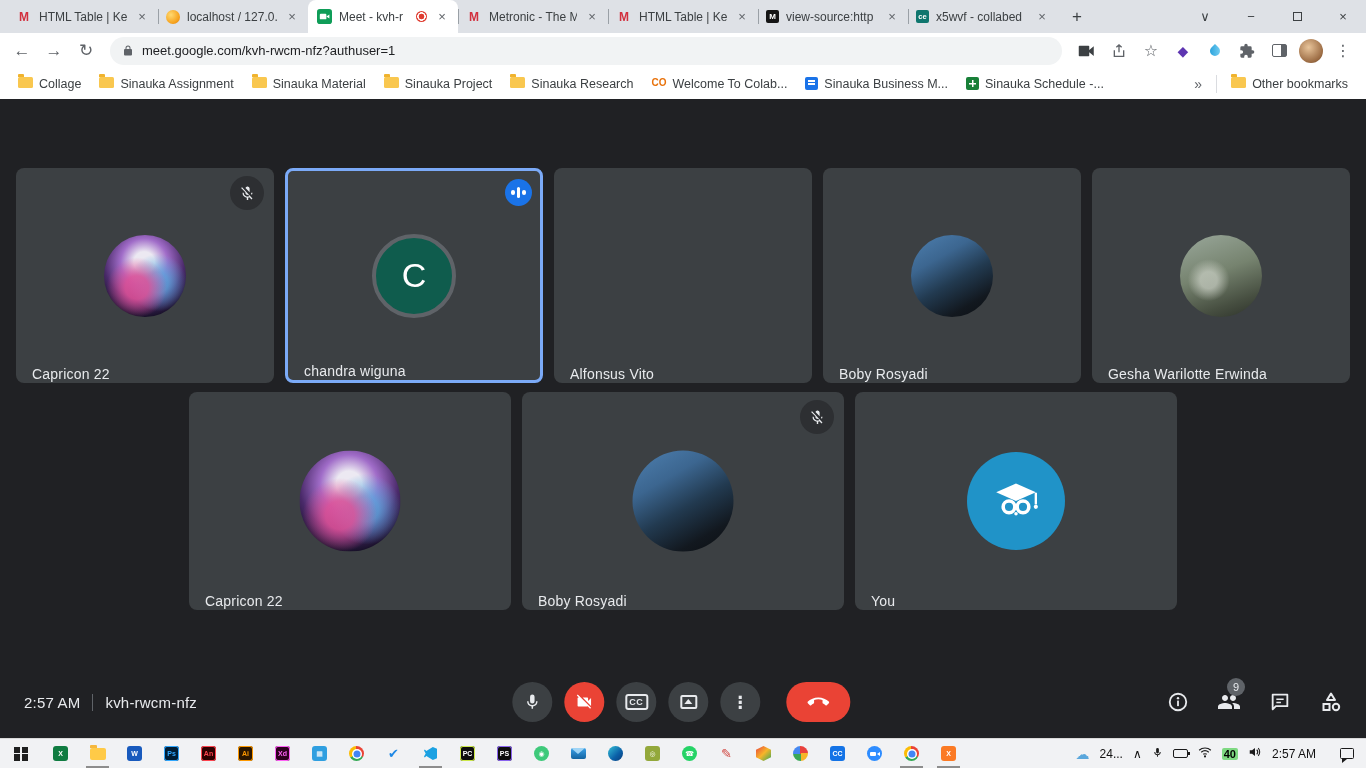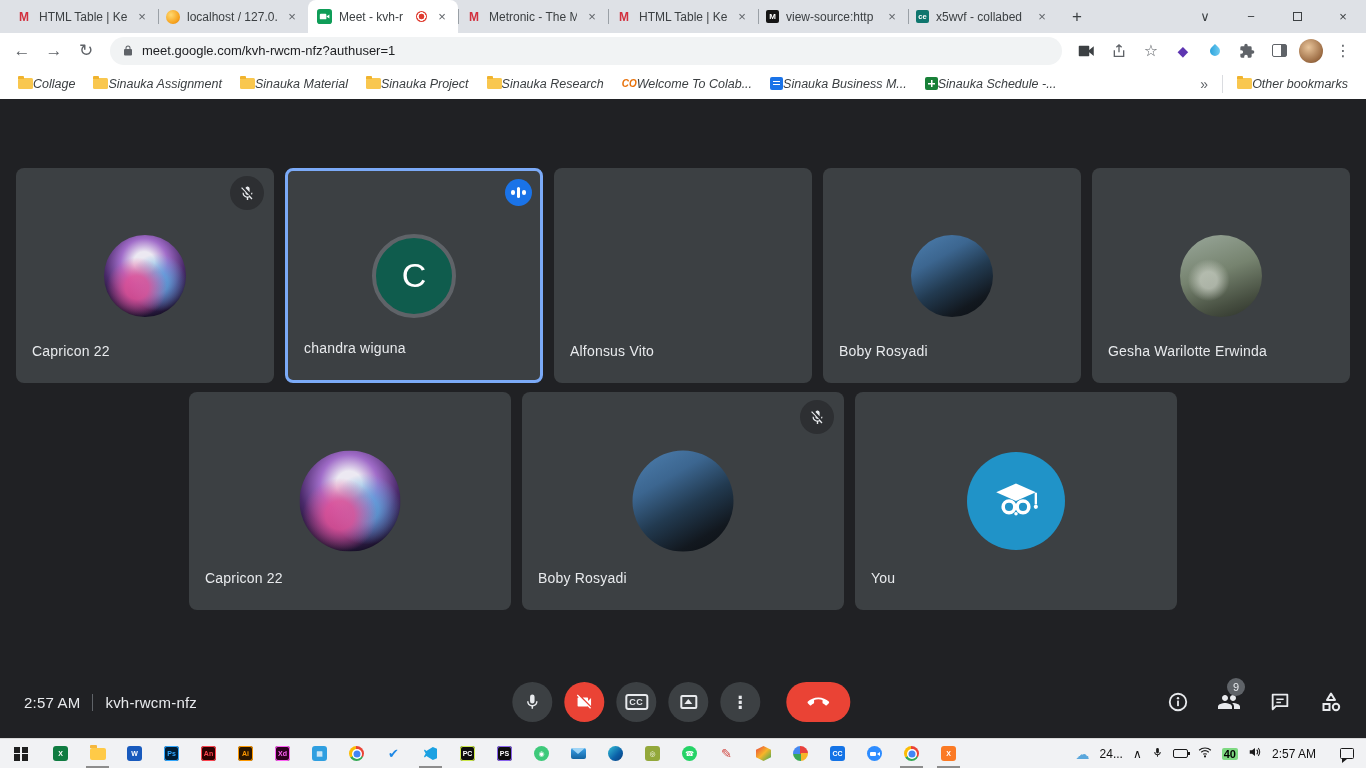--- a/index.html
+++ b/index.html
@@ -36,21 +36,21 @@
   .tb-right { display:flex; align-items:center; gap:2px; flex:none; }
   .tbr-ic { width:30px; height:28px; display:flex; align-items:center; justify-content:center; color:#5f6368; font-size:16px; }
   .ext-diamond { color:#5e35b1; font-size:14px; }
   .ext-drop { width:10px; height:10px; background:linear-gradient(135deg,#7fd4f5,#1e9bd8); border-radius:50% 50% 50% 0; transform:rotate(135deg); }
   .sidebar-ic { width:15px; height:13px; border:1.7px solid #5f6368; border-radius:2px; position:relative; }
   .sidebar-ic::after { content:""; position:absolute; right:0; top:0; bottom:0; width:5px; background:#5f6368; }
   .profile-av { width:24px; height:24px; border-radius:50%; background:radial-gradient(circle at 40% 35%,#e8c49a,#9a6a42 70%,#5f3c22); }
 
   
   .bookmarks { height:31px; background:#fff; display:flex; align-items:center; padding:0 10px; gap:2px; flex:none; }
-  .bm { display:flex; align-items:center; padding:3px 8px; border-radius:4px;font-style:italic; }
+  .bm { display:flex; gap:6px; padding:3px 8px; border-radius:4px; }
   .bm-label { font-size:12.5px; color:#3c4043; white-space:nowrap; }
   .bm-folder { width:15px; height:11px; background:#f9c74f; border-radius:1.5px; position:relative; flex:none; }
   .bm-folder::before { content:""; position:absolute; top:-2.5px; left:0; width:6px; height:3px; background:#f0b32e; border-radius:1px 1px 0 0; }
   .bm-co { color:#e8710a; font-weight:800; font-size:10px; }
   .bm-docs { width:13px; height:13px; background:#1a73e8; border-radius:2px; position:relative; }
   .bm-docs::after { content:""; position:absolute; left:3px; right:3px; top:3.5px; height:1.5px; background:#fff; box-shadow:0 3px 0 #fff; }
   .bm-sheets { width:13px; height:13px; background:#188038; border-radius:2px; position:relative; }
   .bm-sheets::after { content:""; position:absolute; left:3px; top:3px; width:7px; height:7px;
     background:linear-gradient(#fff,#fff) 0 3px/7px 1.5px no-repeat, linear-gradient(#fff,#fff) 3px 0/1.5px 7px no-repeat; }
   .bm-spacer { flex:1; }
@@ -59,21 +59,21 @@
 
   
   .meet { position:relative; height:639px; background:#202124; flex:none; }
   .row { display:flex; justify-content:center; gap:11px; }
   .row1 { padding-top:69px; }
   .row2 { margin-top:9px; }
   .tile { position:relative; background:#3c4043; border-radius:8px; overflow:hidden; }
   .row1 .tile { width:258px; height:215px; }
   .row2 .tile { width:322px; height:218px; }
   .tile.speaking { border:3px solid #7baaf7; }
-  .tile-name { position:absolute; left:16px; bottom:24px; color:#e8eaed; font-size:14px; font-weight:500; letter-spacing:.2px; }
+  .tile-name { position:absolute; left:16px; bottom:1px; color:#e8eaed; font-size:14px; font-weight:500; letter-spacing:.2px; }
   .av { position:absolute; left:50%; top:50%; transform:translate(-50%,-50%); border-radius:50%; }
   .av-sm { width:82px; height:82px; }
   .av-md { width:101px; height:101px; }
   .av-capricon { background:
       radial-gradient(circle at 40% 64%, rgba(224,80,150,.85) 0 16%, rgba(224,80,150,0) 42%),
       radial-gradient(circle at 66% 58%, rgba(86,170,224,.75) 0 14%, rgba(86,170,224,0) 40%),
       radial-gradient(circle at 49% 33%, #ece9f2 0 15%, #a06cc8 34%, #4a2a6a 58%, #171028 80%); }
   .av-letter { width:84px; height:84px; background:#0f5c4d; border:4px solid #5f6368; display:flex; align-items:center; justify-content:center;
       color:#fff; font-size:34px; font-weight:500; }
   .av-boby { background:

